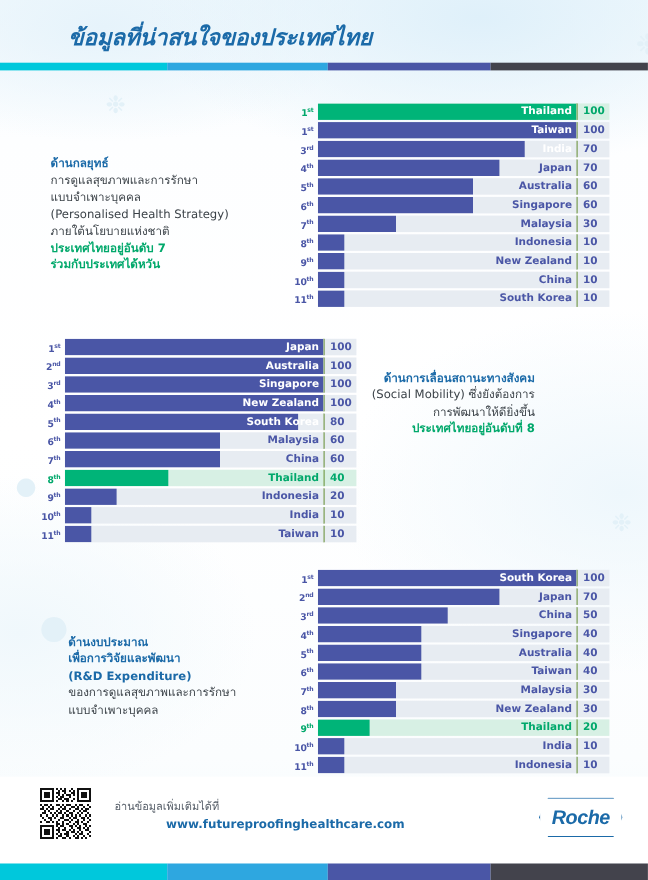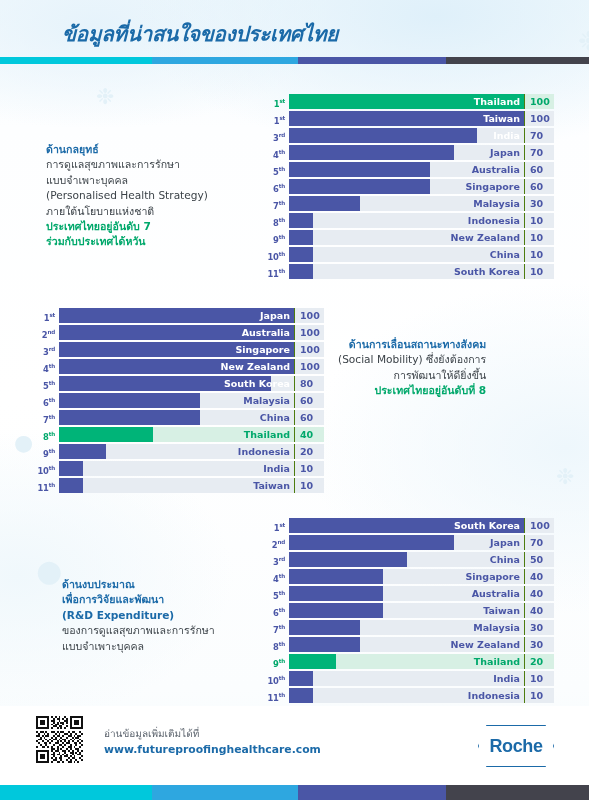--- a/index.html
+++ b/index.html
@@ -150,26 +150,26 @@
     background:#ffffff;
   }
   #qr svg { display:block; }
 
   #footer-text { position:absolute; left:104px; top:727px; }
   #footer-text .t1 {
     font-size:10px; color:#58606a; line-height:14px; white-space:nowrap;
   }
   #footer-text .t2 {
     font-size:10.8px; font-weight:bold; color:#1b6aa8;
-    line-height:15px; white-space:nowrap; margin-top:1px;
+    line-height:15px; white-space:nowrap; margin-top:1px;margin-left:47px;
   }
 
   #roche-logo {
-    position:absolute; left:478px; top:725px;
-    width:76px; height:42px;
+    position:absolute; left:490px; top:725px;
+    width:76px; height:36px;font-style:italic;
   }
   #roche-logo .hex {
     position:absolute; inset:0;
     border:1.6px solid #1b6aa8;
     clip-path:polygon(11% 0%, 89% 0%, 100% 50%, 89% 100%, 11% 100%, 0% 50%);
   }
   #roche-logo .inner {
     position:absolute; inset:0;
     background:#ffffff;
     clip-path:polygon(11% 0%, 89% 0%, 100% 50%, 89% 100%, 11% 100%, 0% 50%);

